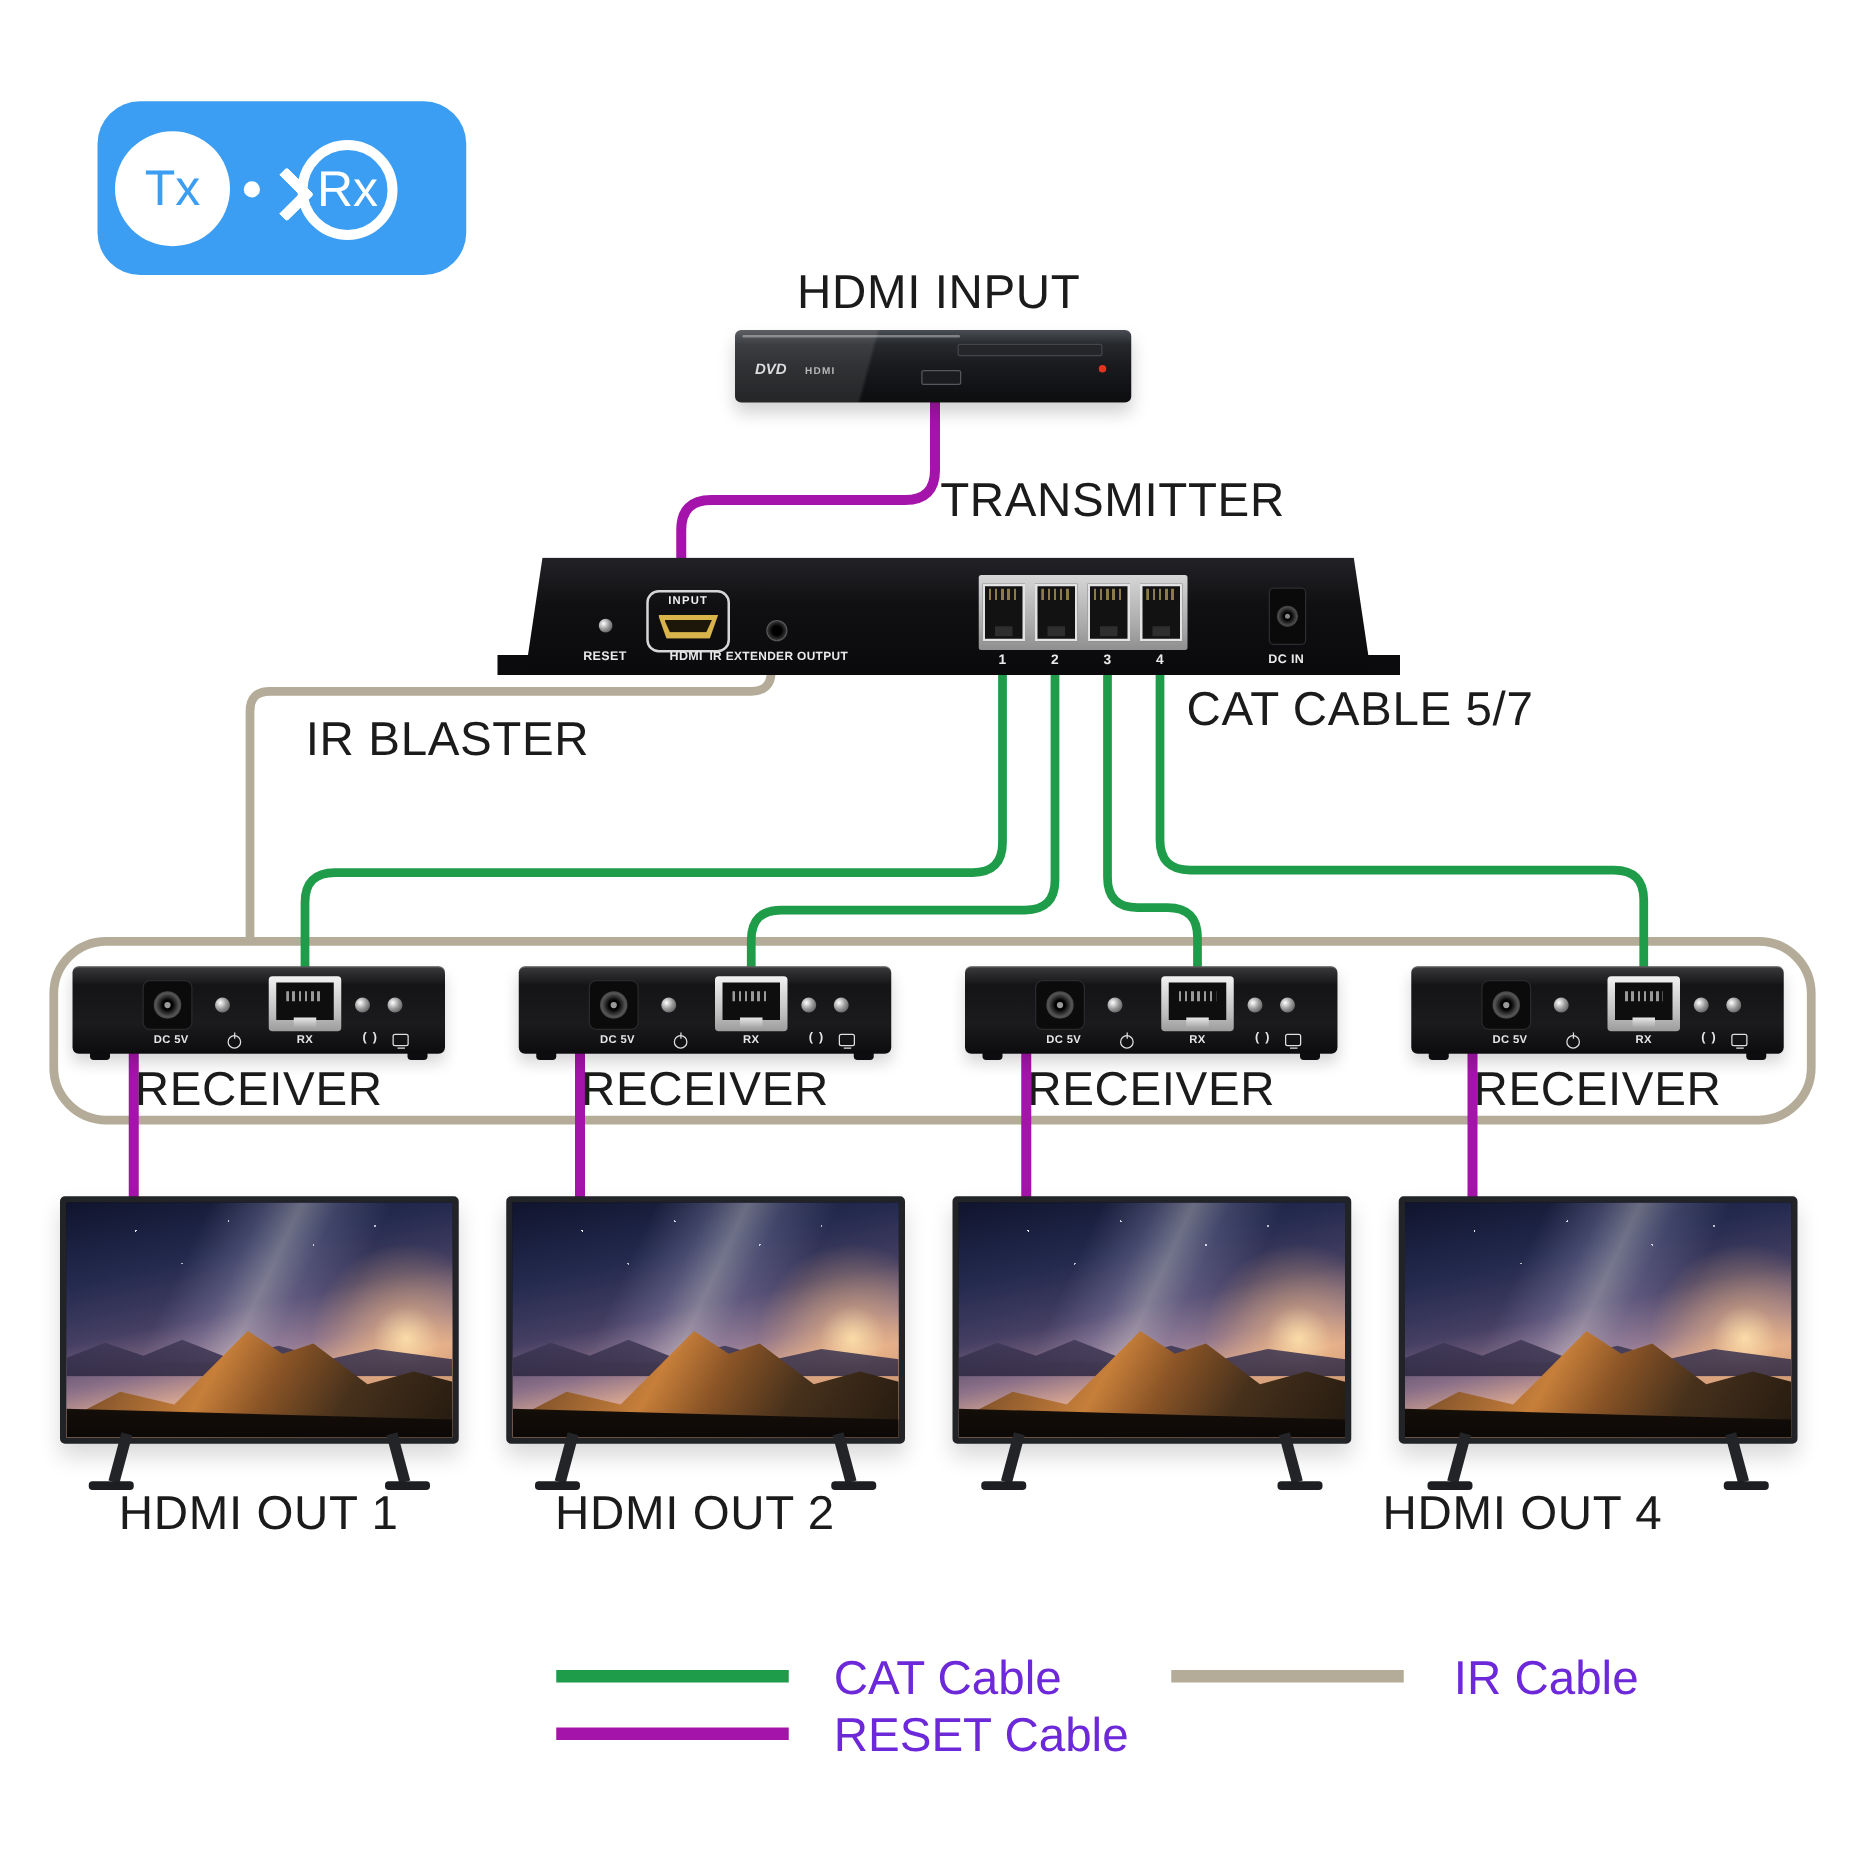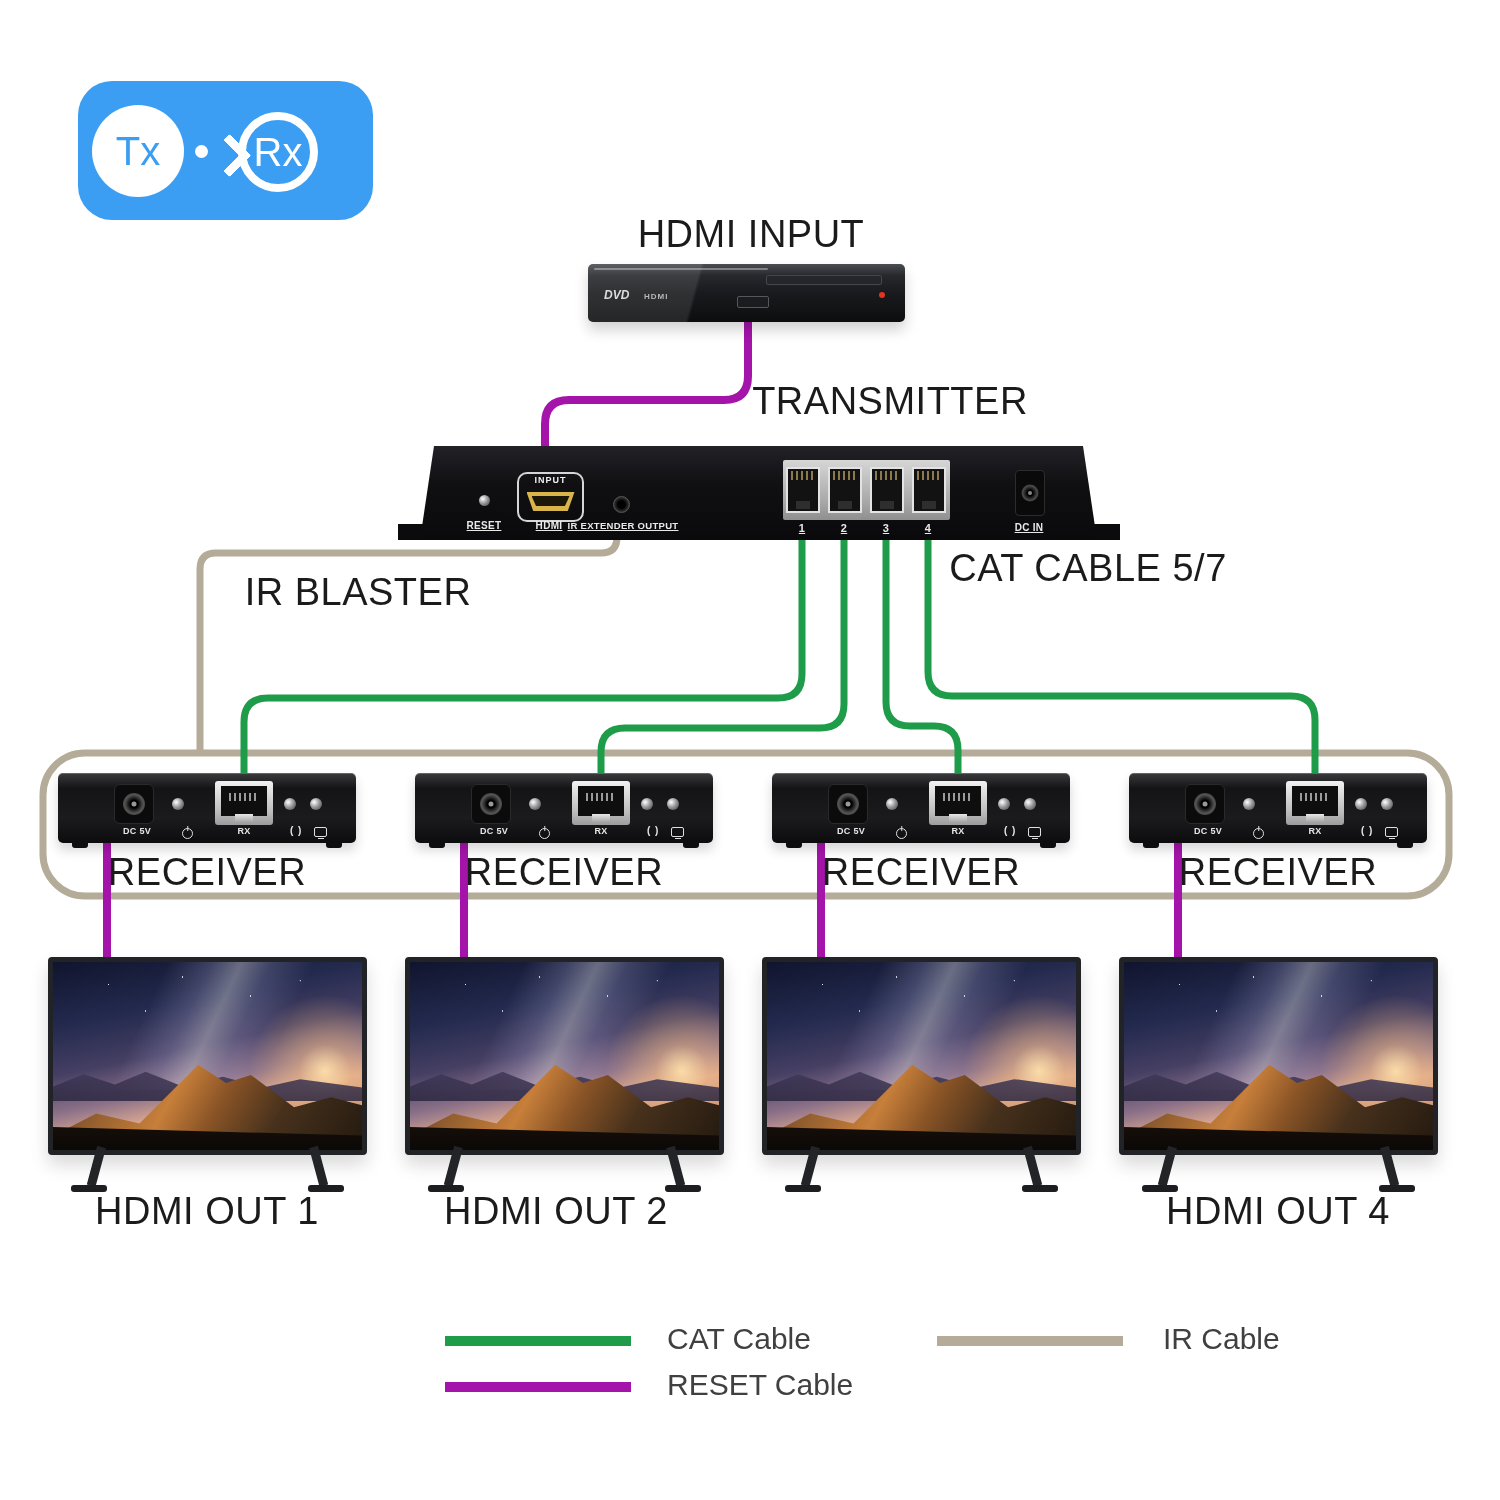--- a/index.html
+++ b/index.html
@@ -29,21 +29,21 @@
   .dvd .logo{position:absolute;left:16px;top:24px;font-size:12px;font-weight:bold;font-style:italic;color:#dcdcdc;}
   .dvd .hdmi-mark{position:absolute;left:56px;top:28px;font-size:8px;font-weight:bold;color:#b8b8b8;letter-spacing:1px;}
   .dvd .tray{position:absolute;left:56%;top:11px;width:36%;height:8px;border:1px solid #43464b;border-radius:2px;background:#24262a;}
   .dvd .slot{position:absolute;left:47%;top:32px;width:30px;height:10px;border:1px solid #54575c;border-radius:2px;background:#1a1c1f;}
   .dvd .led{position:absolute;right:20px;top:28px;width:6px;height:6px;border-radius:50%;background:#e23420;}
   
   .tx-unit{position:absolute;left:420px;top:446px;width:677px;height:94px;z-index:2;
        background:linear-gradient(180deg,#232327 0%,#101013 40%,#0a0a0c 100%);
        clip-path:polygon(14px 0, 663px 0, 677px 94px, 0 94px);}
   .tx-ear{position:absolute;top:524px;width:26px;height:16px;background:#0b0b0d;z-index:1;}
-  .tinylbl{position:absolute;transform:translateX(-50%);font-size:10px;font-weight:bold;color:#e9e9e9;white-space:nowrap;letter-spacing:.3px;text-decoration:underline;}
+  .tinylbl{position:absolute;transform:translateX(-50%);font-size:10px;font-weight:bold;color:#e9e9e9;white-space:nowrap;letter-spacing:.3px;}
   .screw{position:absolute;border-radius:50%;background:radial-gradient(circle at 35% 35%,#ffffff 0%,#9a9a9a 45%,#3a3a3a 100%);}
   .tx-unit .hdmi-outline{position:absolute;left:97px;top:26px;width:63px;height:46px;border:2px solid #d6d6d6;border-radius:10px;}
   .tx-unit .input-cap{position:absolute;left:50%;top:1px;transform:translateX(-50%);font-size:9px;font-weight:bold;color:#f0f0f0;letter-spacing:1px;}
   .hdmi-conn{position:absolute;left:50%;top:18px;transform:translateX(-50%);width:48px;height:19px;
        background:#d9b44a;clip-path:polygon(0 0,100% 0,86% 100%,14% 100%);}
   .hdmi-conn .inner{position:absolute;left:5px;top:4px;width:38px;height:10px;background:#1c1708;
        clip-path:polygon(0 0,100% 0,88% 100%,12% 100%);}
   .ir-jack{position:absolute;left:193px;top:50px;width:15px;height:15px;border-radius:50%;
        background:radial-gradient(circle,#000 35%,#3c3c3c 75%,#141414 100%);border:1px solid #555;}
   .port-panel{position:absolute;left:363px;top:14px;width:167px;height:60px;
@@ -102,21 +102,21 @@
       background:linear-gradient(180deg,#19110b 0%,#0b0806 100%);
       clip-path:polygon(0 28%,100% 55%,100% 100%,0 100%);}
   .tv .leg{position:absolute;bottom:-37px;width:9px;height:40px;background:#232428;transform-origin:top center;}
   .tv .leg.l{left:44px;transform:rotate(15deg);}
   .tv .leg.r{right:44px;transform:rotate(-15deg);}
   .tv .foot{position:absolute;bottom:-42px;width:36px;height:7px;border-radius:3px;background:#1d1e21;}
   .tv .foot.l{left:18px;}
   .tv .foot.r{right:18px;}
   
   .swatch{position:absolute;height:10px;width:186px;z-index:3;}
-  .legend-text{position:absolute;z-index:3;font-size:30px;color:#404040;white-space:nowrap;}
+  .legend-text{position:absolute;z-index:3;font-size:38px;color:#6d28d9;white-space:nowrap;}
   .sw-cat{background:#1f9c49;}
   .sw-hdmi{background:#a514aa;}
   .sw-ir{background:#b4ac98;}
 </style>
 </head>
 <body>
 
 <div id="canvas">
 
   <svg id="cables" width="1500" height="1500" viewBox="0 0 1500 1500">
@@ -343,21 +343,21 @@
         <div class="fg"></div>
     </div>
     <div class="leg l"></div>
       <div class="leg r"></div>
       <div class="foot l"></div>
       <div class="foot r"></div>
   </div>
 
   <div class="lbl" style="left:207px;top:1190px;">HDMI OUT 1</div>
   <div class="lbl" style="left:556px;top:1190px;">HDMI OUT 2</div>
-  <div class="lbl" style="left:1278px;top:1190px;">HDMI OUT 4</div>
+  <div class="lbl" style="left:1218px;top:1190px;">HDMI OUT 4</div>
 
   <div class="swatch sw-cat" style="left:445px;top:1336px;"></div>
   <div class="legend-text" style="left:667px;top:1322px;">CAT Cable</div>
   <div class="swatch sw-ir" style="left:937px;top:1336px;"></div>
   <div class="legend-text" style="left:1163px;top:1322px;">IR Cable</div>
   <div class="swatch sw-hdmi" style="left:445px;top:1382px;"></div>
   <div class="legend-text" style="left:667px;top:1368px;">RESET Cable</div>
 
 </div>
 

